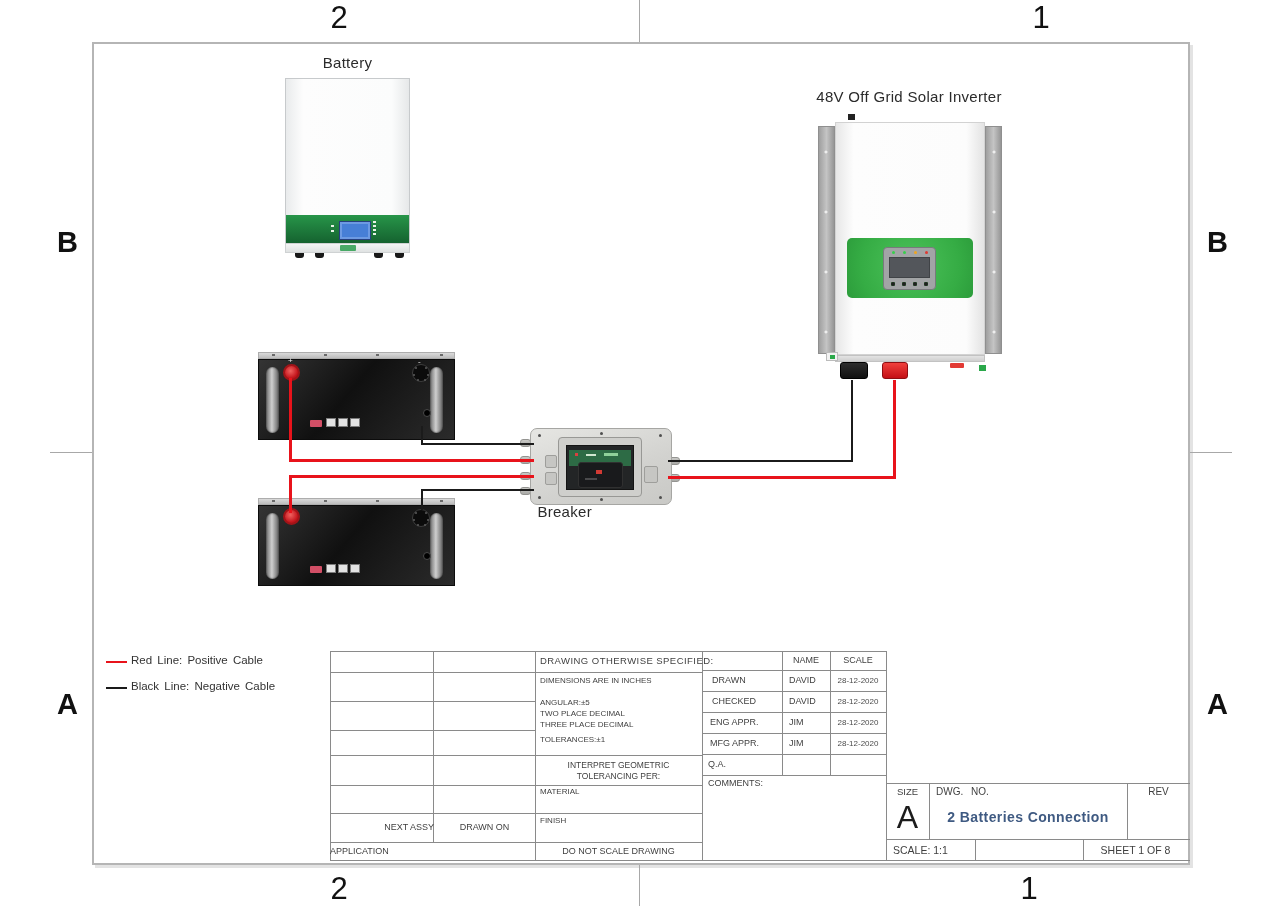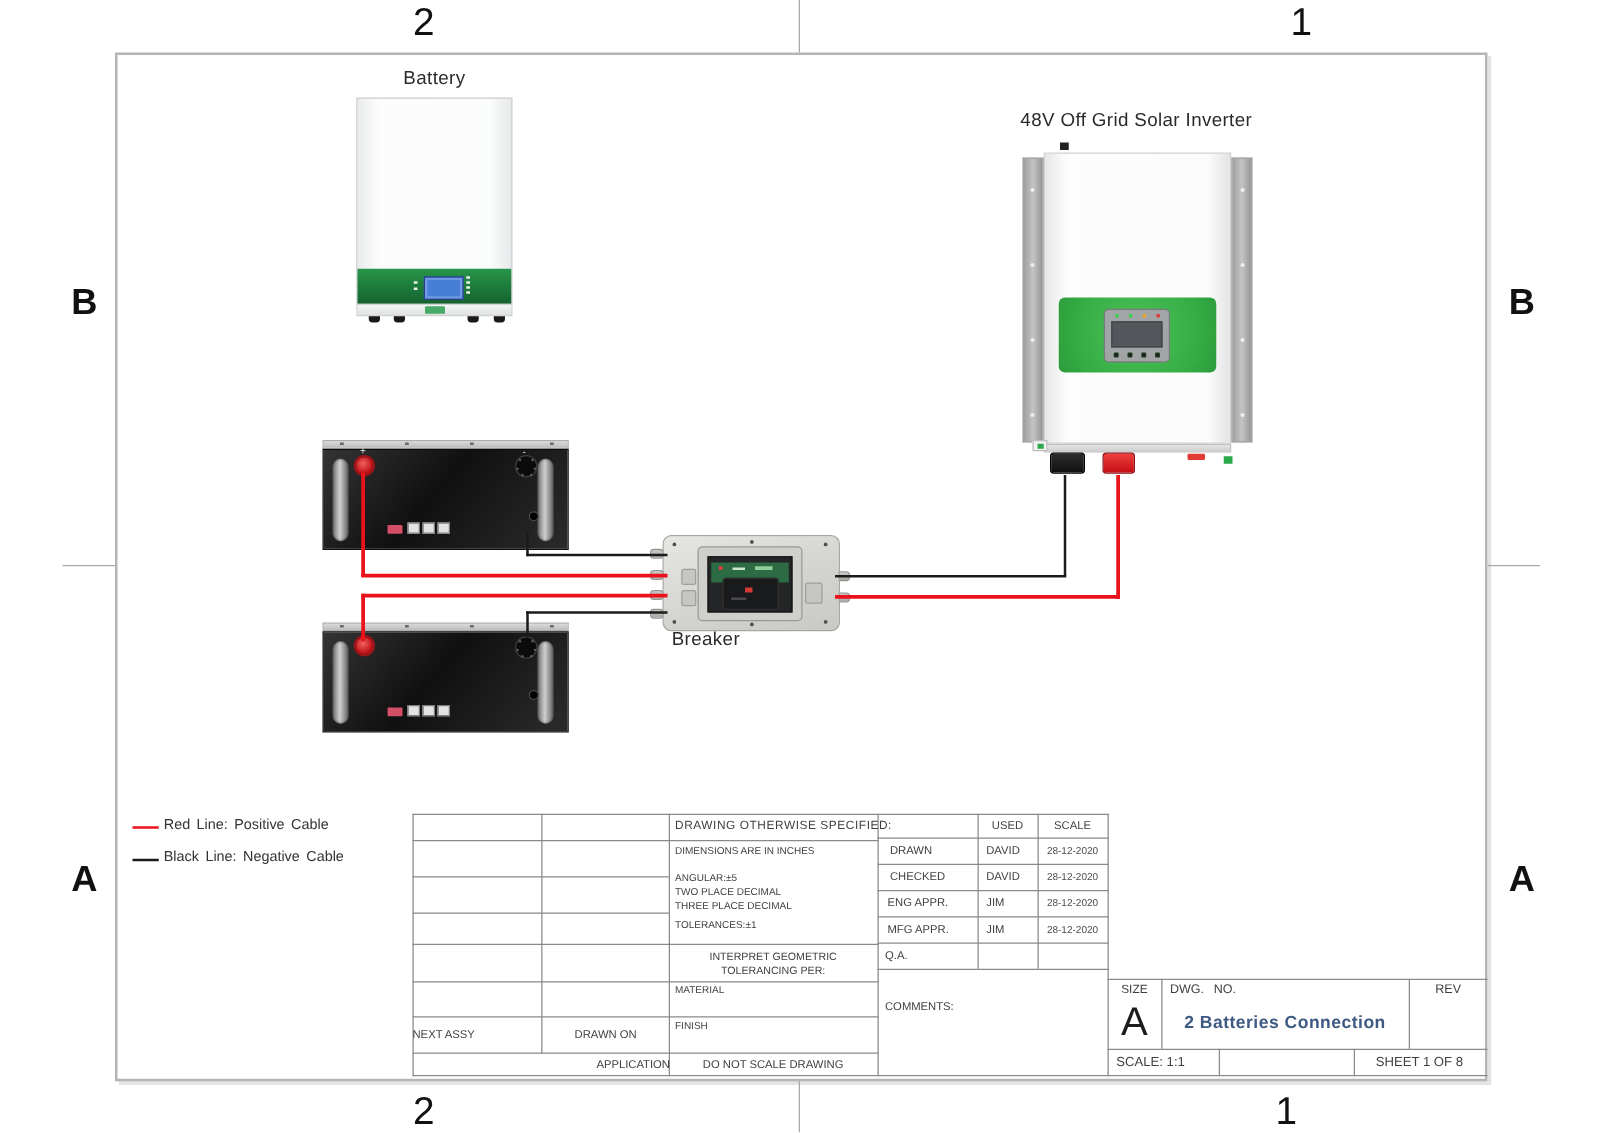--- a/index.html
+++ b/index.html
@@ -285,46 +285,46 @@
     <div class="t" style="left:540px;top:687px;font-size:8px;margin-top:48px;">TOLERANCES:±1</div>
     <div class="t" style="left:540px;top:698px;font-size:8px;">ANGULAR:±5</div>
     <div class="t" style="left:540px;top:709px;font-size:8px;">TWO PLACE DECIMAL</div>
     <div class="t" style="left:540px;top:720px;font-size:8px;">THREE PLACE DECIMAL</div>
     <div class="t" style="left:535px;top:760px;width:167px;text-align:center;font-size:8.5px;white-space:pre-line;line-height:11px;">INTERPRET GEOMETRIC
 TOLERANCING PER:</div>
     <div class="t" style="left:540px;top:787px;font-size:8px;">MATERIAL</div>
     <div class="t" style="left:540px;top:816px;font-size:8px;">FINISH</div>
     <div class="t" style="left:535px;top:842px;width:167px;height:18px;line-height:18px;text-align:center;font-size:9px;">DO NOT SCALE DRAWING</div>
 
-    <div class="t" style="left:330px;top:813px;width:104px;height:29px;line-height:29px;text-align:left;font-size:9px;">NEXT ASSY</div>
+    <div class="t" style="left:330px;top:813px;width:104px;height:29px;line-height:29px;text-align:right;font-size:9px;">NEXT ASSY</div>
     <div class="t" style="left:433px;top:813px;width:103px;height:29px;line-height:29px;text-align:center;font-size:9px;">DRAWN ON</div>
-    <div class="t" style="left:330px;top:842px;width:206px;height:18px;line-height:18px;text-align:right;font-size:9px;">APPLICATION</div>
-
-    <div class="t" style="left:782px;top:651px;width:48px;height:19px;line-height:19px;text-align:center;font-size:9px;">USED</div>
+    <div class="t" style="left:330px;top:842px;width:206px;height:18px;line-height:18px;text-align:left;font-size:9px;">APPLICATION</div>
+
+    <div class="t" style="left:782px;top:651px;width:48px;height:19px;line-height:19px;text-align:center;font-size:9px;">NAME</div>
     <div class="t" style="left:830px;top:651px;width:56px;height:19px;line-height:19px;text-align:center;font-size:9px;">SCALE</div>
 
     <div class="t" style="left:712px;top:670px;height:21px;line-height:21px;font-size:9px;">DRAWN</div>
     <div class="t" style="left:789px;top:670px;height:21px;line-height:21px;font-size:9px;">DAVID</div>
     <div class="t" style="left:830px;top:670px;width:56px;height:21px;line-height:21px;text-align:center;font-size:8px;color:#4c4c4c;">28-12-2020</div>
 
     <div class="t" style="left:712px;top:691px;height:21px;line-height:21px;font-size:9px;">CHECKED</div>
     <div class="t" style="left:789px;top:691px;height:21px;line-height:21px;font-size:9px;">DAVID</div>
     <div class="t" style="left:830px;top:691px;width:56px;height:21px;line-height:21px;text-align:center;font-size:8px;color:#4c4c4c;">28-12-2020</div>
 
     <div class="t" style="left:710px;top:712px;height:21px;line-height:21px;font-size:9px;">ENG APPR.</div>
     <div class="t" style="left:789px;top:712px;height:21px;line-height:21px;font-size:9px;">JIM</div>
     <div class="t" style="left:830px;top:712px;width:56px;height:21px;line-height:21px;text-align:center;font-size:8px;color:#4c4c4c;">28-12-2020</div>
 
     <div class="t" style="left:710px;top:733px;height:21px;line-height:21px;font-size:9px;">MFG APPR.</div>
     <div class="t" style="left:789px;top:733px;height:21px;line-height:21px;font-size:9px;">JIM</div>
     <div class="t" style="left:830px;top:733px;width:56px;height:21px;line-height:21px;text-align:center;font-size:8px;color:#4c4c4c;">28-12-2020</div>
 
     <div class="t" style="left:708px;top:754px;height:21px;line-height:21px;font-size:9px;">Q.A.</div>
 
-    <div class="t" style="left:708px;top:800px;font-size:9px;">COMMENTS:</div>
+    <div class="t" style="left:708px;top:778px;font-size:9px;">COMMENTS:</div>
 
     <div class="t" style="left:886px;top:786px;width:43px;text-align:center;font-size:9.5px;">SIZE</div>
     <div class="t" style="left:886px;top:797px;width:43px;text-align:center;font-size:32px;line-height:40px;color:#1c1c1c;">A</div>
     <div class="t" style="left:936px;top:786px;font-size:10px;word-spacing:5px;">DWG. NO.</div>
     <div class="t tb-blue" style="left:929px;top:809px;width:198px;text-align:center;font-size:14px;">2 Batteries Connection</div>
     <div class="t" style="left:1127px;top:786px;width:63px;text-align:center;font-size:10px;">REV</div>
     <div class="t" style="left:893px;top:840px;height:20px;line-height:20px;font-size:10.5px;">SCALE: 1:1</div>
     <div class="t" style="left:1083px;top:840px;width:105px;height:20px;line-height:20px;text-align:center;font-size:10.5px;">SHEET 1 OF 8</div>
   </div>
 

